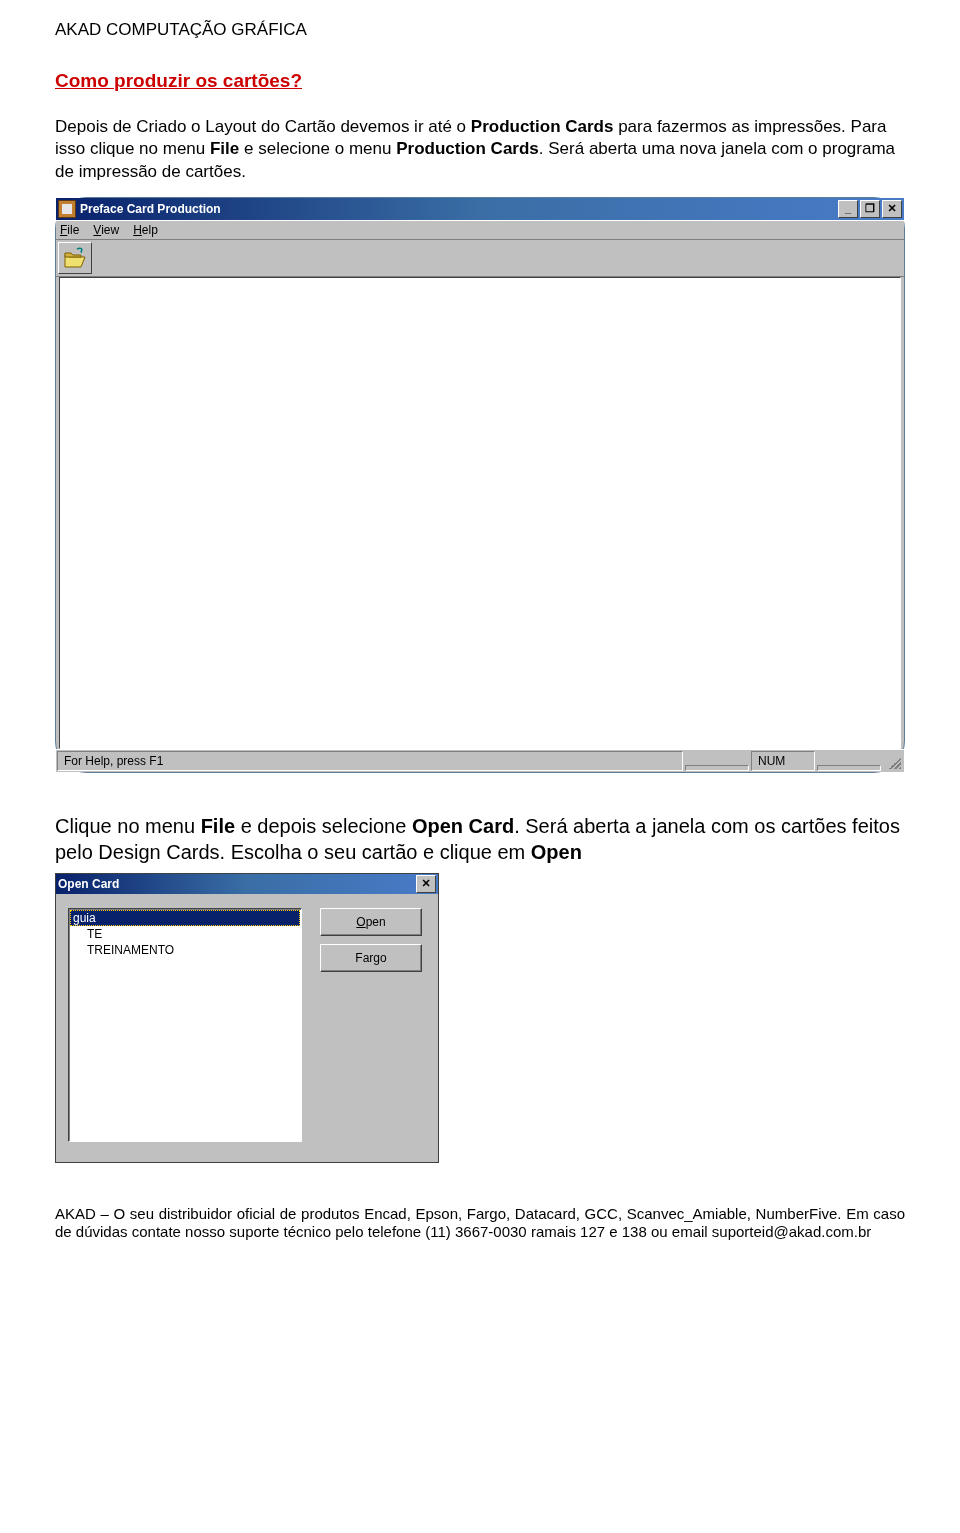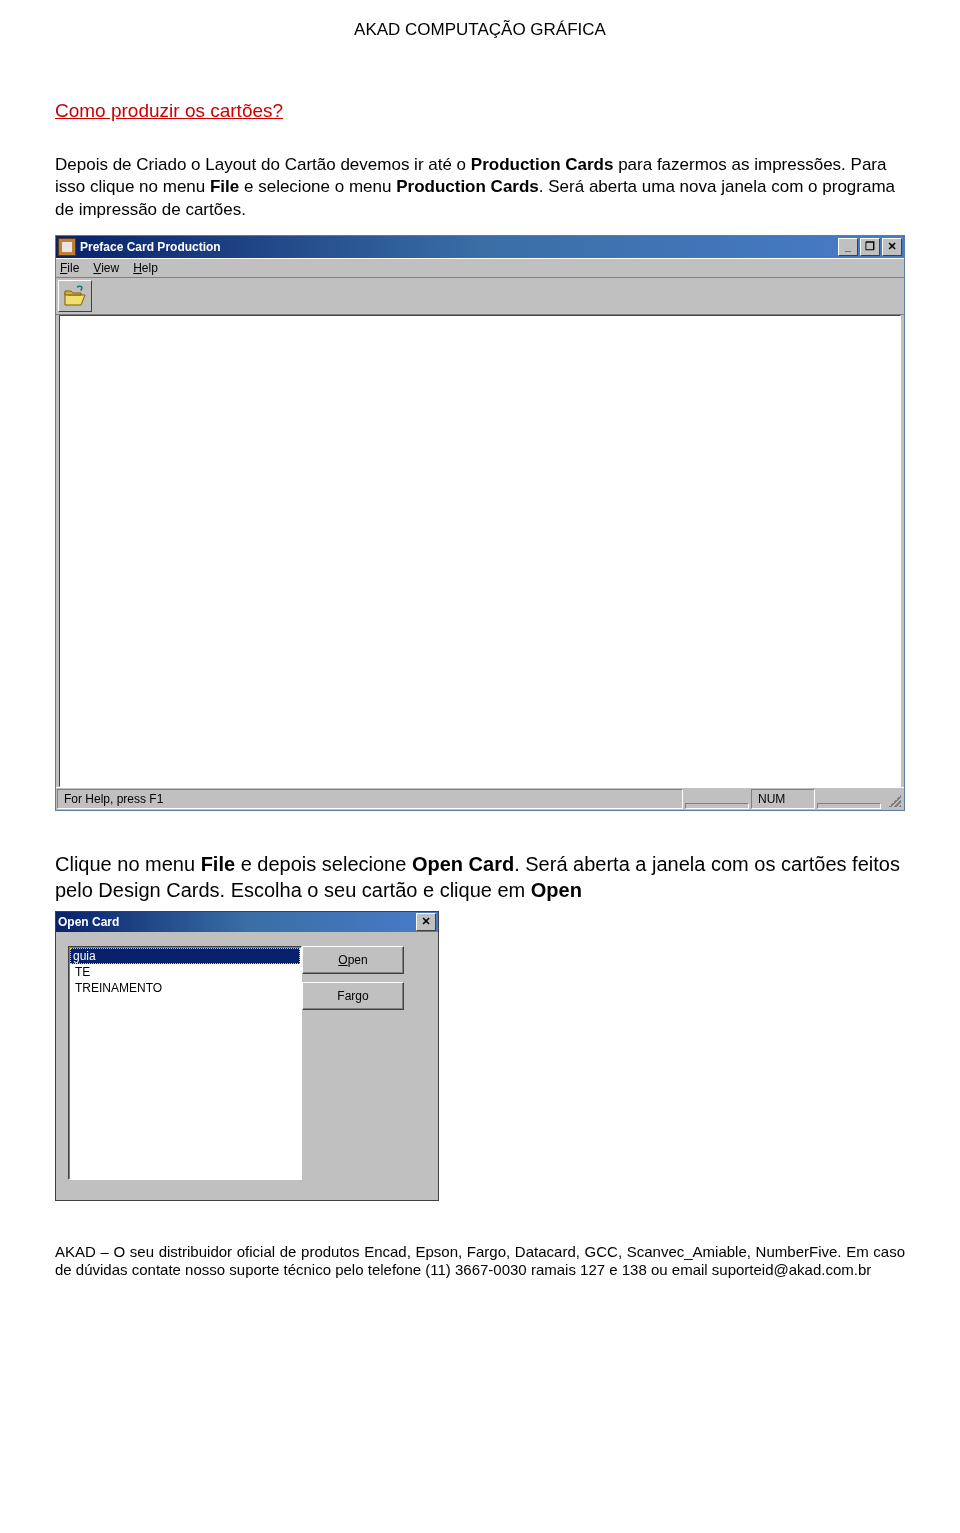--- a/index.html
+++ b/index.html
@@ -6,51 +6,51 @@
     margin: 0;
     padding: 0;
     font-family: Tahoma, Verdana, Arial, sans-serif;
     background: #fff;
     width: 960px;
   }
   .page {
     padding: 20px 55px 30px 55px;
   }
   .doc-header {
-    text-align: center;
+    text-align: left;
     font-size: 17px;
     line-height: 1.2;
-    margin-bottom: 60px;
+    margin-bottom: 30px;
   }
   .section-title {
     color: #cc0000;
-    font-weight: normal;
+    font-weight: bold;
     font-size: 19px;
     text-decoration: underline;
-    margin-bottom: 32px;
+    margin-bottom: 24px;
   }
   .body-text {
     font-size: 17px;
     line-height: 1.3;
     margin-bottom: 14px;
   }
   .body-text b { font-weight: bold; }
   .body-text2 {
     font-size: 20px;
     line-height: 1.3;
     margin: 40px 0 8px 0;
   }
   
   .win {
     border: 1px solid #5b7c9a;
     background: #c0c0c0;
     font-family: Tahoma, "MS Sans Serif", sans-serif;
     font-size: 12px;
   }
-  .win1 { width: 848px; margin-top: 2px; }
+  .win1 { width: 848px; margin-top: 2px; border-radius: 32px; }
   .titlebar {
     height: 22px;
     background: linear-gradient(to right, #08216b, #3a6ea5, #487bc8);
     display: flex;
     align-items: center;
     padding: 0 2px;
     color: #fff;
     font-weight: bold;
     font-size: 12px;
   }
@@ -163,36 +163,36 @@
     width: 382px;
     border:1px solid #404040;
     background:#c0c0c0;
     margin-top:6px;
   }
   .dlg .titlebar { height:20px; }
   .dlg .title-text { font-size:12px; }
   .dlg-body {
     padding:14px 12px 20px 12px;
     display:flex;
-    gap:0;
+    gap:18px;
   }
   .listbox {
     width:230px; height:230px;
     background:#fff;
     border:1px solid #404040;
     border-top-color:#404040;
     border-left-color:#404040;
     border-right-color:#fff;
     border-bottom-color:#fff;
     box-shadow: inset 1px 1px 0 #808080;
     font-size:12px;
     padding:1px;
   }
   .listbox-row {
-    padding:1px 5px;
+    padding:1px 17px;
   }
   .listbox-row.selected {
     background:#08216b;
     color:#fff;
     border:1px dotted #ffcc00;
     padding:0 2px;
   }
   .dlg-btn {
     width:100px; height:26px;
     background:#c0c0c0;

